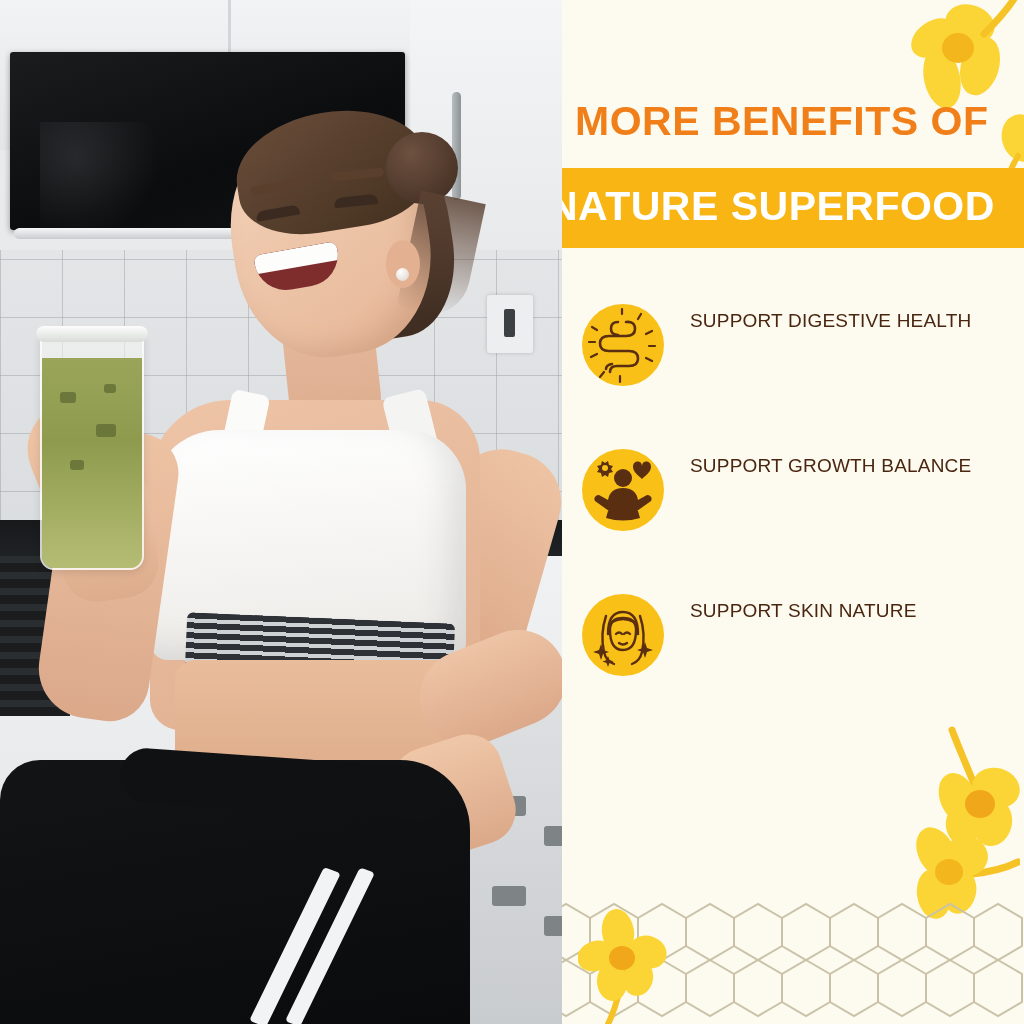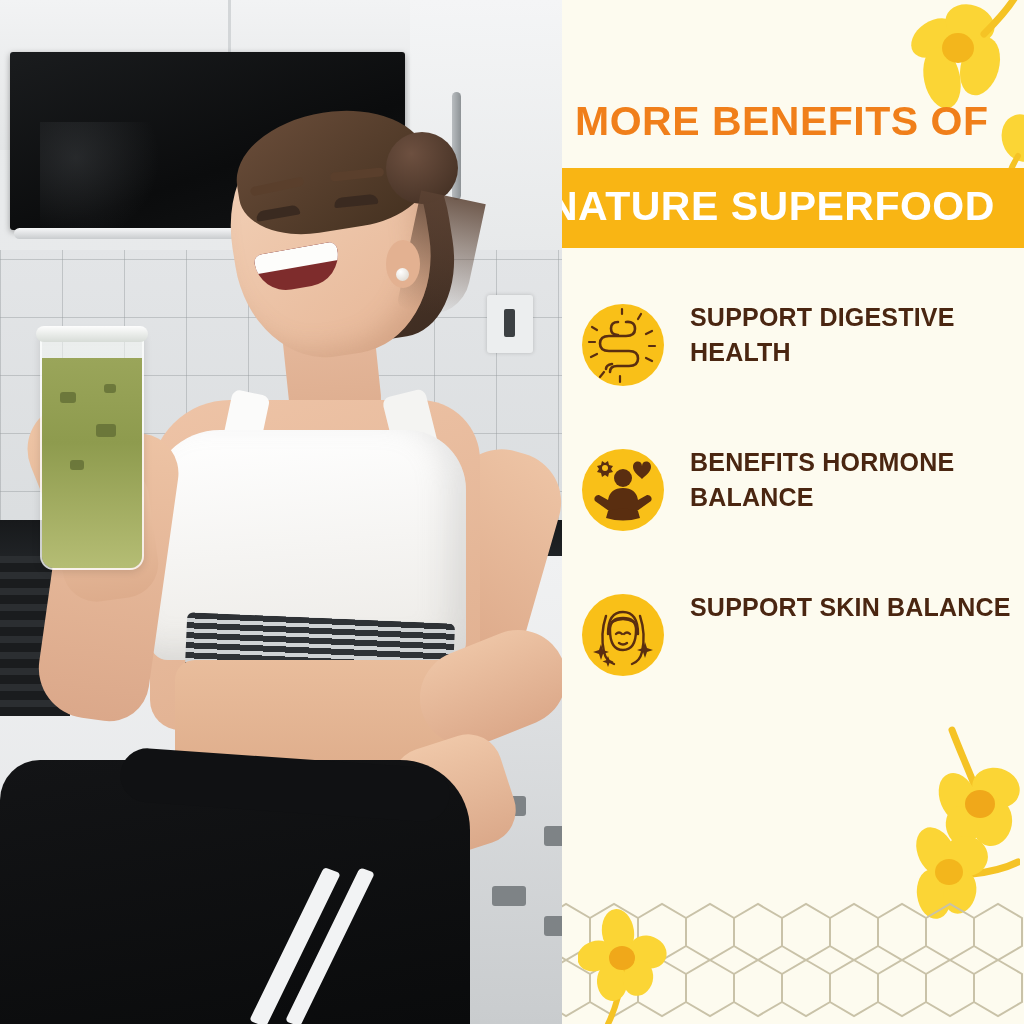--- a/index.html
+++ b/index.html
@@ -162,22 +162,22 @@
   }
 
   .benefits { position:absolute; left:0; top:296px; width:462px; }
   .benefit { position:relative; height:145px; }
   .b-icon {
     position:absolute; left:20px; top:8px; width:82px; height:82px;
     background:#F9C018; border-radius:50%;
   }
   .b-icon svg { position:absolute; left:0; top:0; width:82px; height:82px; }
   .b-text {
-    position:absolute; left:128px; top:4px; width:322px;
-    color:#4A2611; font-size:25px; font-weight:700; line-height:1.38;
+    position:absolute; left:128px; top:12px; width:322px;
+    color:#4A2611; font-size:19px; font-weight:400; line-height:1.38;
     letter-spacing:.2px;
   }
 
   
   .honeycomb { position:absolute; left:0; bottom:0; width:462px; height:124px; }
 
   
   .flower { position:absolute; }
   .f-tr { left:330px; top:-10px; width:130px; height:150px; }
   .f-tr2 { left:398px; top:112px; width:95px; height:120px; }
@@ -316,21 +316,21 @@
             <g fill="#5A2E10">
               <circle cx="41" cy="29" r="9"></circle>
               <path d="M41 39 q13 0 15 12 l9 -5 a4 4 0 0 1 4 6 l-14 10 q-6 4 -14 4 t-14 -4 l-14 -10 a4 4 0 0 1 4 -6 l9 5 q2 -12 15 -12z"></path>
               <path d="M26 62 q15 -5 30 0 l2 7 q-17 5 -34 0z"></path>
               <path d="M60 17 c0 -6 9 -6 9 1 c0 5 -6 9 -9 12 c-3 -3 -9 -7 -9 -12 c0 -7 9 -7 9 -1z"></path>
               <path d="M20 12 l3 2 3 -2 1 4 4 1 -2 3 2 3 -4 1 -1 4 -3 -2 -3 2 -1 -4 -4 -1 2 -3 -2 -3 4 -1z"></path>
               <circle cx="23" cy="19" r="3" fill="#F9C018"></circle>
             </g>
           </svg>
         </div>
-        <div class="b-text">BENEFITS HORMONE BALANCE</div>
+        <div class="b-text">SUPPORT GROWTH BALANCE</div>
       </div>
 
       <div class="benefit">
         <div class="b-icon">
           <svg viewBox="0 0 82 82">
             <g stroke="#5A2E10" stroke-width="2.4" fill="none" stroke-linecap="round" stroke-linejoin="round">
               <path d="M26 40 q0 -22 15 -22 t15 22"></path>
               <path d="M28 36 q0 20 13 20 t13 -20 q0 -12 -13 -12 t-13 12z"></path>
               <path d="M24 22 q-6 18 -2 36 q2 9 10 12"></path>
               <path d="M58 22 q6 18 2 36 q-2 9 -10 12"></path>
@@ -339,21 +339,21 @@
               <path d="M42 40 q3 -3 6 0"></path>
               <path d="M37 49 q4 3 8 0"></path>
             </g>
             <g fill="#5A2E10">
               <path d="M19 50 l2 6 6 2 -6 2 -2 6 -2 -6 -6 -2 6 -2z"></path>
               <path d="M63 48 l2 6 6 2 -6 2 -2 6 -2 -6 -6 -2 6 -2z"></path>
               <path d="M26 62 l1.5 4 4 1.5 -4 1.5 -1.5 4 -1.5 -4 -4 -1.5 4 -1.5z"></path>
             </g>
           </svg>
         </div>
-        <div class="b-text">SUPPORT SKIN BALANCE</div>
+        <div class="b-text">SUPPORT SKIN NATURE</div>
       </div>
 
     </div>
 
     <svg class="flower f-br" viewBox="0 0 126 150">
       <path d="M60 58 C52 38 44 20 38 4" stroke="#F5C325" stroke-width="7" fill="none" stroke-linecap="round"></path>
       <g fill="#FBD535">
         <ellipse cx="44" cy="72" rx="18" ry="26" transform="rotate(-22 44 72)"></ellipse>
         <ellipse cx="82" cy="62" rx="24" ry="20" transform="rotate(16 82 62)"></ellipse>
         <ellipse cx="78" cy="96" rx="20" ry="24" transform="rotate(10 78 96)"></ellipse>

